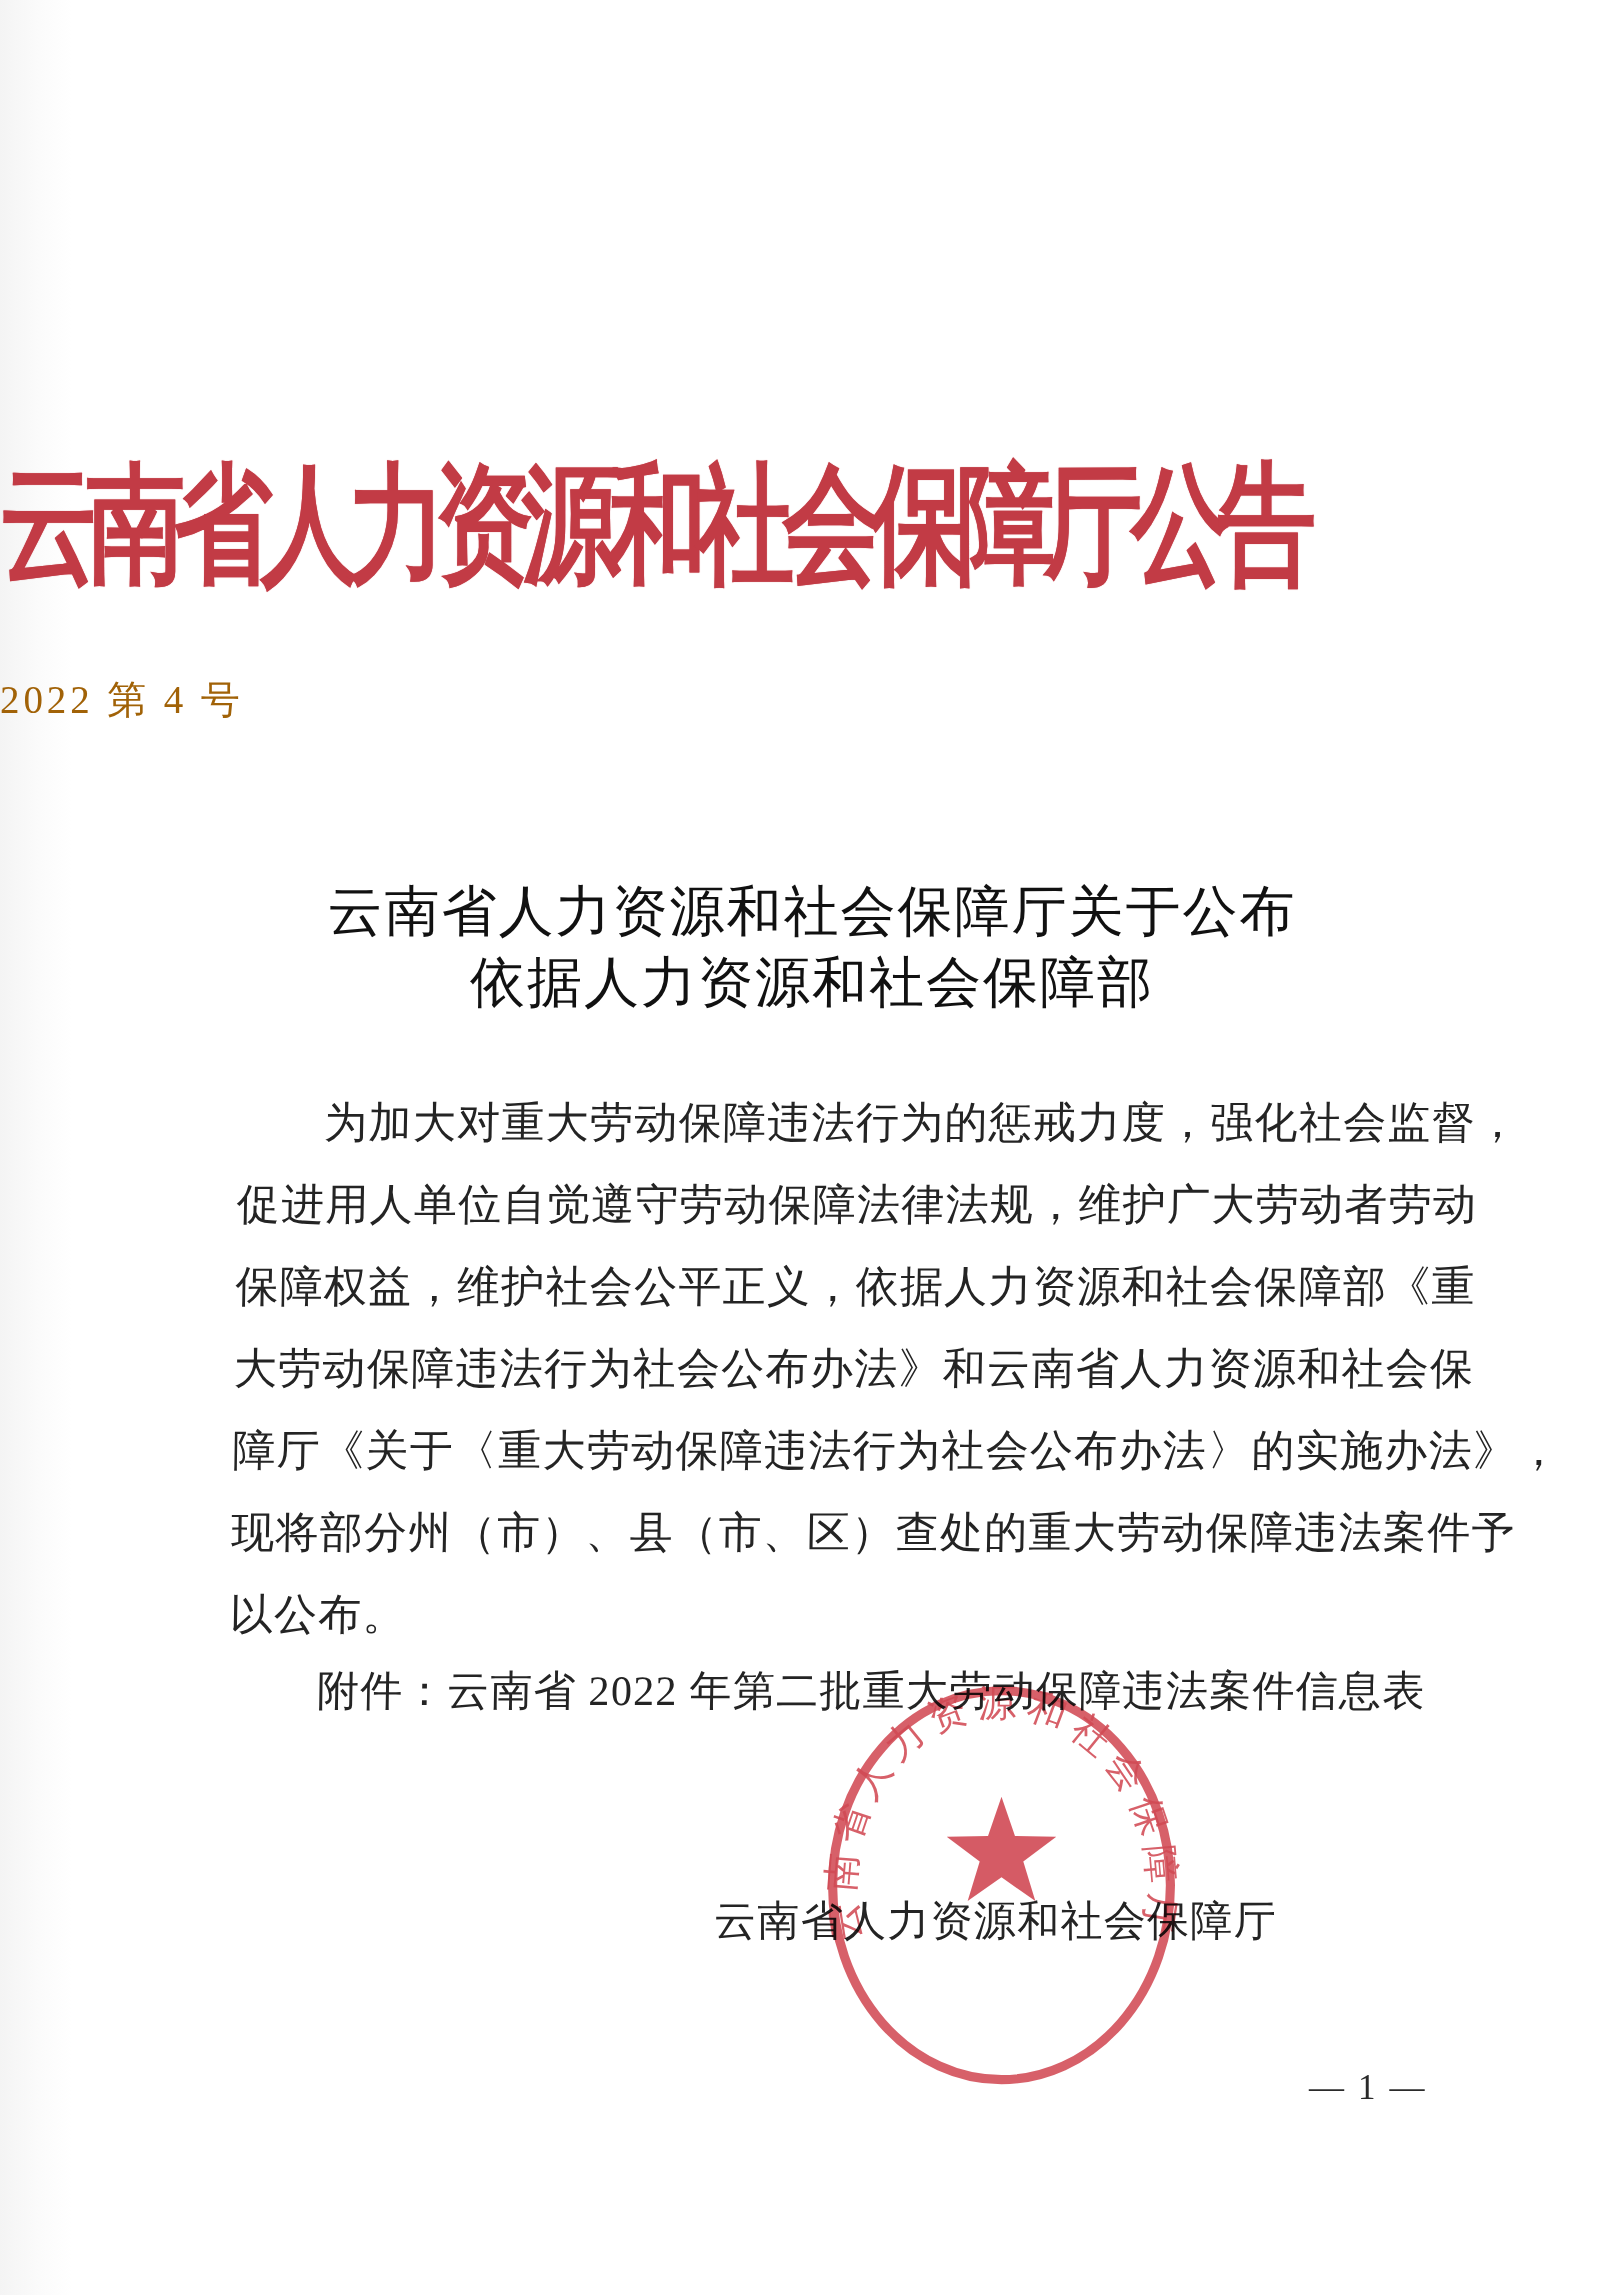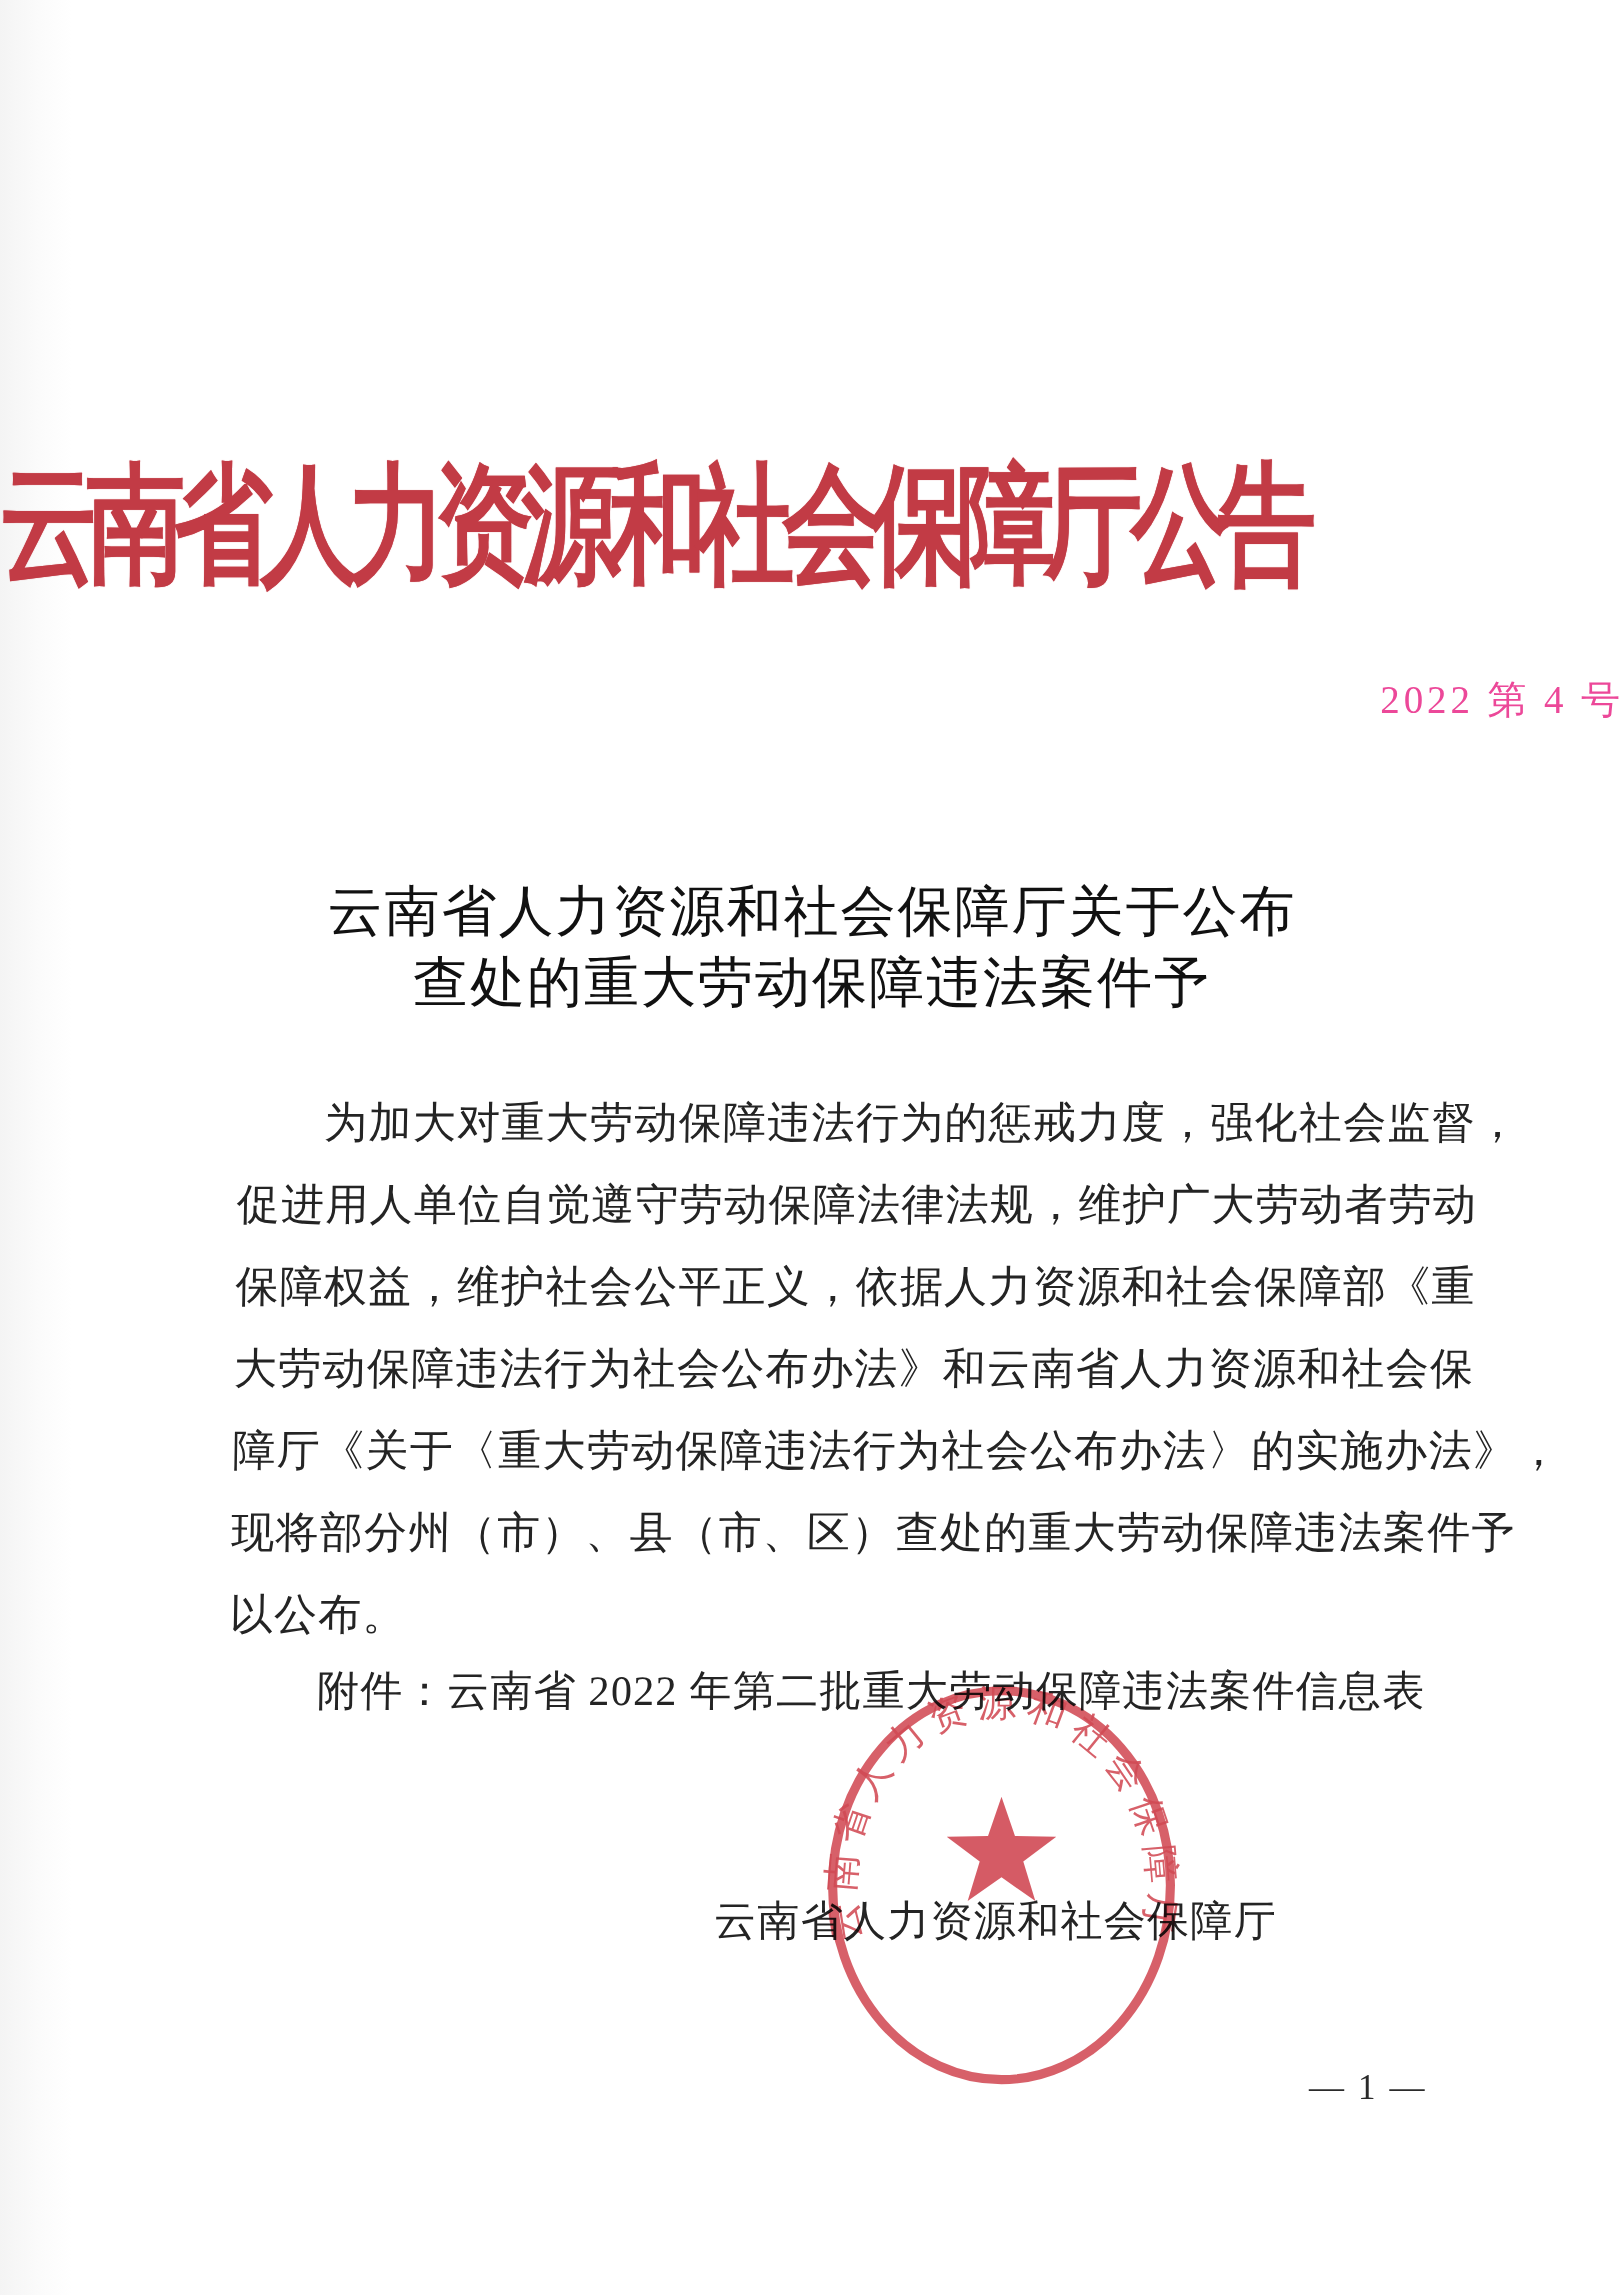--- a/index.html
+++ b/index.html
@@ -26,21 +26,21 @@
     display:inline-block;
     font-size:98px;font-weight:bold;
     letter-spacing:-11px;
     color:#c23b45;
     transform:scaleY(1.32);
     transform-origin:center top;
     text-shadow:0 0 0.7px #c23b45;
   }
   .issue-number{
     position:absolute;left:0;top:673px;width:100%;
-    text-align:right;font-size:39px;letter-spacing:3.9px;color:#ec4899;
+    text-align:left;font-size:39px;letter-spacing:3.9px;color:#a16207;
   }
   .doc-title{
     position:absolute;left:0;top:876px;width:100%;
     text-align:center;font-weight:normal;color:#111;
     font-size:55px;line-height:71px;letter-spacing:2px;
   }
   .body-text{
     position:absolute;left:234px;top:1082px;width:1201px;
     font-size:43px;color:#242424;
     transform:skewX(-1deg);
@@ -79,21 +79,21 @@
 <div class="page">
 
   <div class="masthead">
     <span class="inner">云南省人力资源和社会保障厅公告</span>
   </div>
 
   <div class="issue-number">2022 第 4 号</div>
 
   <div class="doc-title">
     <div>云南省人力资源和社会保障厅关于公布</div>
-    <div>查处的重大劳动保障违法案件予</div>
+    <div>依据人力资源和社会保障部</div>
   </div>
 
   <div class="body-text">
     <div class="body-line indent">为加大对重大劳动保障违法行为的惩戒力度，强化社会监督，</div>
     <div class="body-line">促进用人单位自觉遵守劳动保障法律法规，维护广大劳动者劳动</div>
     <div class="body-line">保障权益，维护社会公平正义，依据人力资源和社会保障部《重</div>
     <div class="body-line">大劳动保障违法行为社会公布办法》和云南省人力资源和社会保</div>
     <div class="body-line">障厅《关于〈重大劳动保障违法行为社会公布办法〉的实施办法》，</div>
     <div class="body-line">现将部分州（市）、县（市、区）查处的重大劳动保障违法案件予</div>
     <div class="body-line">以公布。</div>

